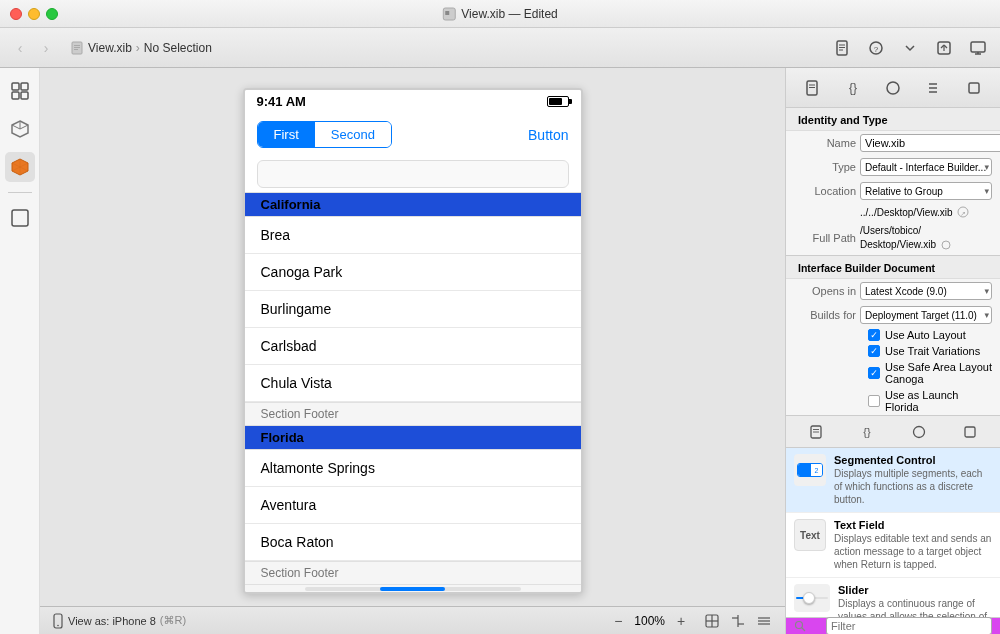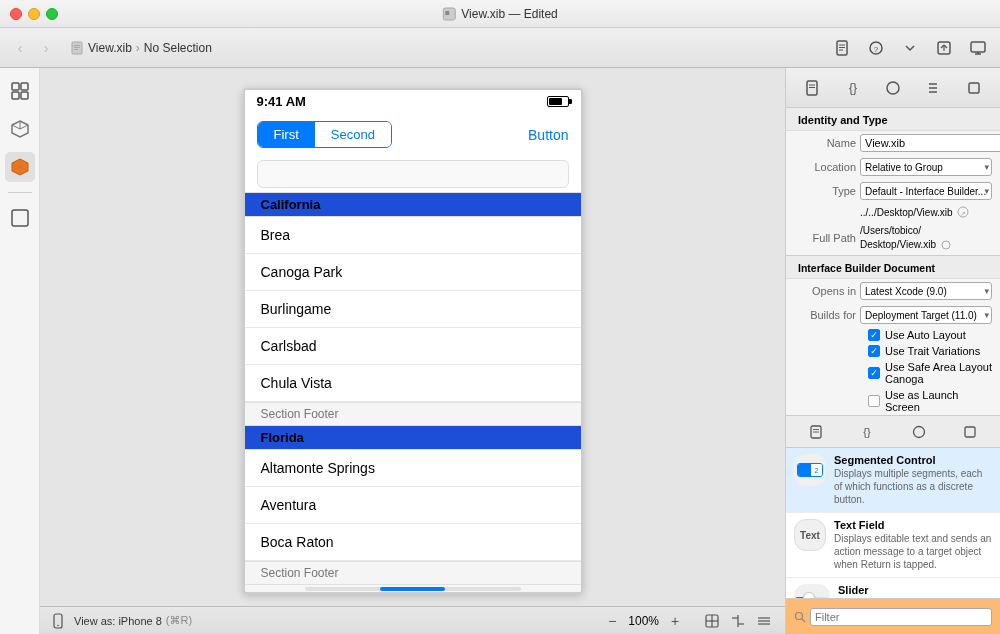--- a/index.html
+++ b/index.html
@@ -240,21 +240,21 @@
     }
 
     
     .canvas-bottom {
       height: 28px;
       background: linear-gradient(to bottom, #e8e8e8, #ddd);
       border-top: 1px solid #bbb;
       display: flex;
       align-items: center;
       padding: 0 10px;
-      gap: 8px;
+      gap: 2px;
     }
     .view-as-label { font-size: 11px; color: #333; display: flex; align-items: center; gap: 4px; }
     .zoom-controls { margin-left: auto; display: flex; align-items: center; gap: 6px; font-size: 12px; }
     .zoom-btn { background: none; border: none; font-size: 14px; cursor: pointer; color: #555; width: 20px; height: 20px; display: flex; align-items: center; justify-content: center; }
     .bottom-right-icons { display: flex; align-items: center; gap: 4px; margin-left: 8px; }
 
     
     .right-panel {
       width: 215px;
       background: #f5f5f5;
@@ -395,35 +395,35 @@
       display: flex; align-items: flex-start;
       padding: 6px 8px; border-bottom: 1px solid #eee;
       gap: 8px;
       cursor: pointer;
     }
     .component-item.active { background: #ddeeff; }
     .comp-icon {
       width: 32px; height: 32px;
       flex-shrink: 0;
       display: flex; align-items: center; justify-content: center;
-      border-radius: 12px;
+      border-radius: 4px;
     }
     .comp-text { flex: 1; }
     .comp-name { font-size: 11px; font-weight: 600; color: #000; }
     .comp-desc { font-size: 10px; color: #666; line-height: 1.3; margin-top: 1px; }
 
     
     .filter-bar {
-      height: 36px;
-      background: #fdba74;
+      height: 17px;
+      background: #d946ef;
       border-top: 1px solid #ccc;
       display: flex;
       align-items: center;
       padding: 0 8px;
-      gap: 4px;
+      gap: 20px;
     }
     .filter-input {
       flex: 1;
       height: 18px;
       border: 1px solid #aaa;
       border-radius: 3px;
       font-size: 11px;
       padding: 0 4px;
     }
   </style>
@@ -652,32 +652,32 @@
     </div>
 
     <div class="panel-section">
       <div class="panel-section-title">Identity and Type</div>
 
       <div class="panel-row">
         <span class="panel-label">Name</span>
         <input class="panel-input" value="View.xib" style="">
       </div>
       <div class="panel-row">
+        <span class="panel-label">Type</span>
+        <div class="panel-select-wrapper">
+          <select class="panel-select">
+            <option>Default - Interface Builder...</option>
+          </select>
+        </div>
+      </div>
+      <div class="panel-row">
         <span class="panel-label">Location</span>
         <div class="panel-select-wrapper">
           <select class="panel-select">
             <option>Relative to Group</option>
-          </select>
-        </div>
-      </div>
-      <div class="panel-row">
-        <span class="panel-label">Type</span>
-        <div class="panel-select-wrapper">
-          <select class="panel-select">
-            <option>Default - Interface Builder...</option>
           </select>
         </div>
       </div>
       <div class="path-row">
         <span class="path-value">../../Desktop/View.xib</span>
         <svg width="12" height="12" viewBox="0 0 12 12">
             <circle cx="6" cy="6" r="5" fill="none" stroke="#aaa" stroke-width="1"></circle>
             <text x="6" y="9.5" text-anchor="middle" font-size="7" fill="#aaa">↗</text>
           </svg>
       </div>
@@ -722,21 +722,21 @@
         <span class="cb-label">Use Trait Variations</span>
       </div>
       <div class="checkbox-row cb-indent">
         <div class="cb-box checked">
             <span class="cb-check">✓</span>
           </div>
         <span class="cb-label">Use Safe Area Layout Canoga</span>
       </div>
       <div class="checkbox-row cb-indent">
         <div class="cb-box"></div>
-        <span class="cb-label">Use as Launch Screen</span>
+        <span class="cb-label">Use as Launch Florida</span>
       </div>
     </div>
 
     <div class="inspector-tabs">
       <div class="itab">
         <svg width="14" height="14" viewBox="0 0 14 14">
             <rect x="2" y="1" width="10" height="12" rx="1.5" fill="none" stroke="currentColor" stroke-width="1.3"></rect>
             <line x1="4" y1="4.5" x2="10" y2="4.5" stroke="currentColor" stroke-width="0.9"></line>
             <line x1="4" y1="7" x2="10" y2="7" stroke="currentColor" stroke-width="0.9"></line>
           </svg>

